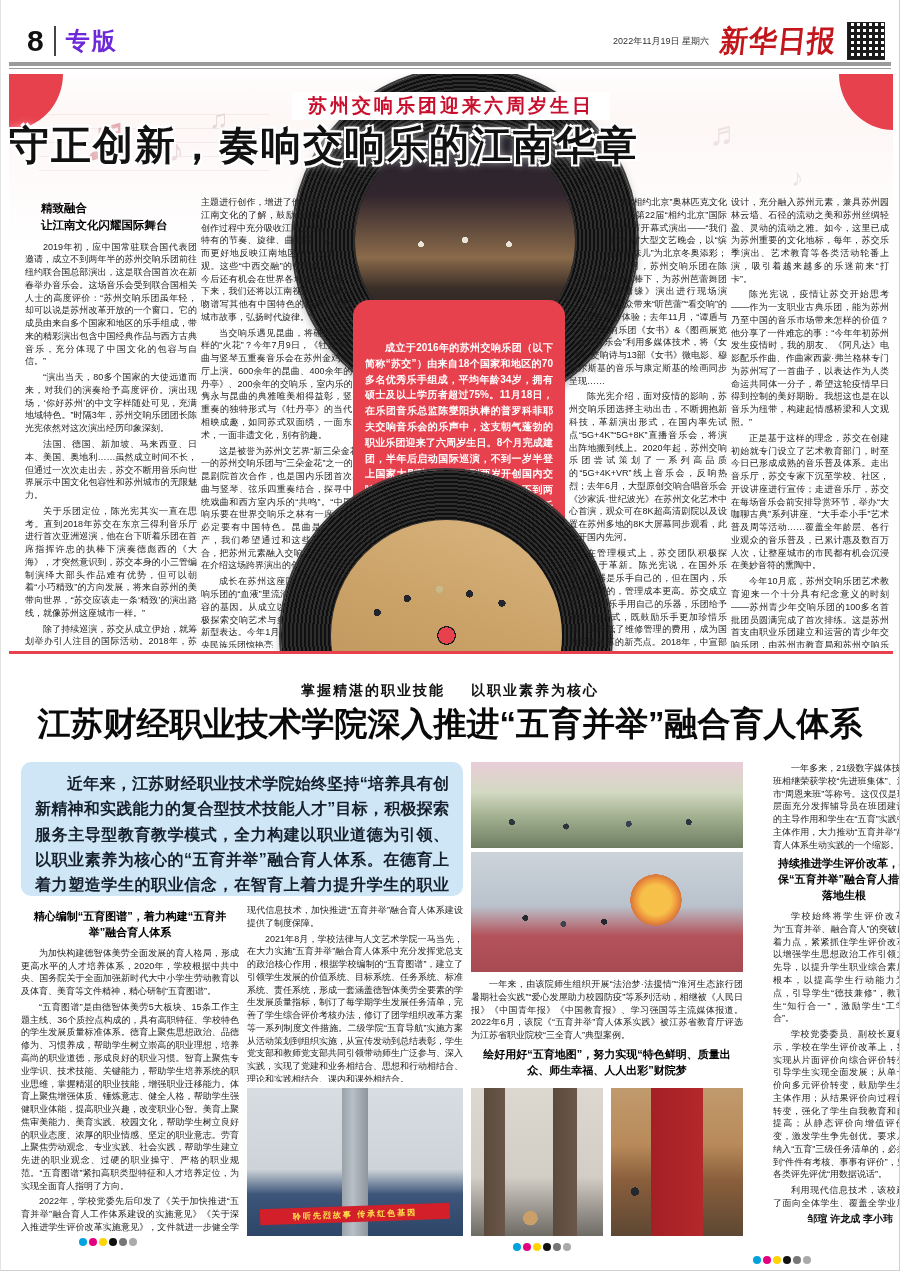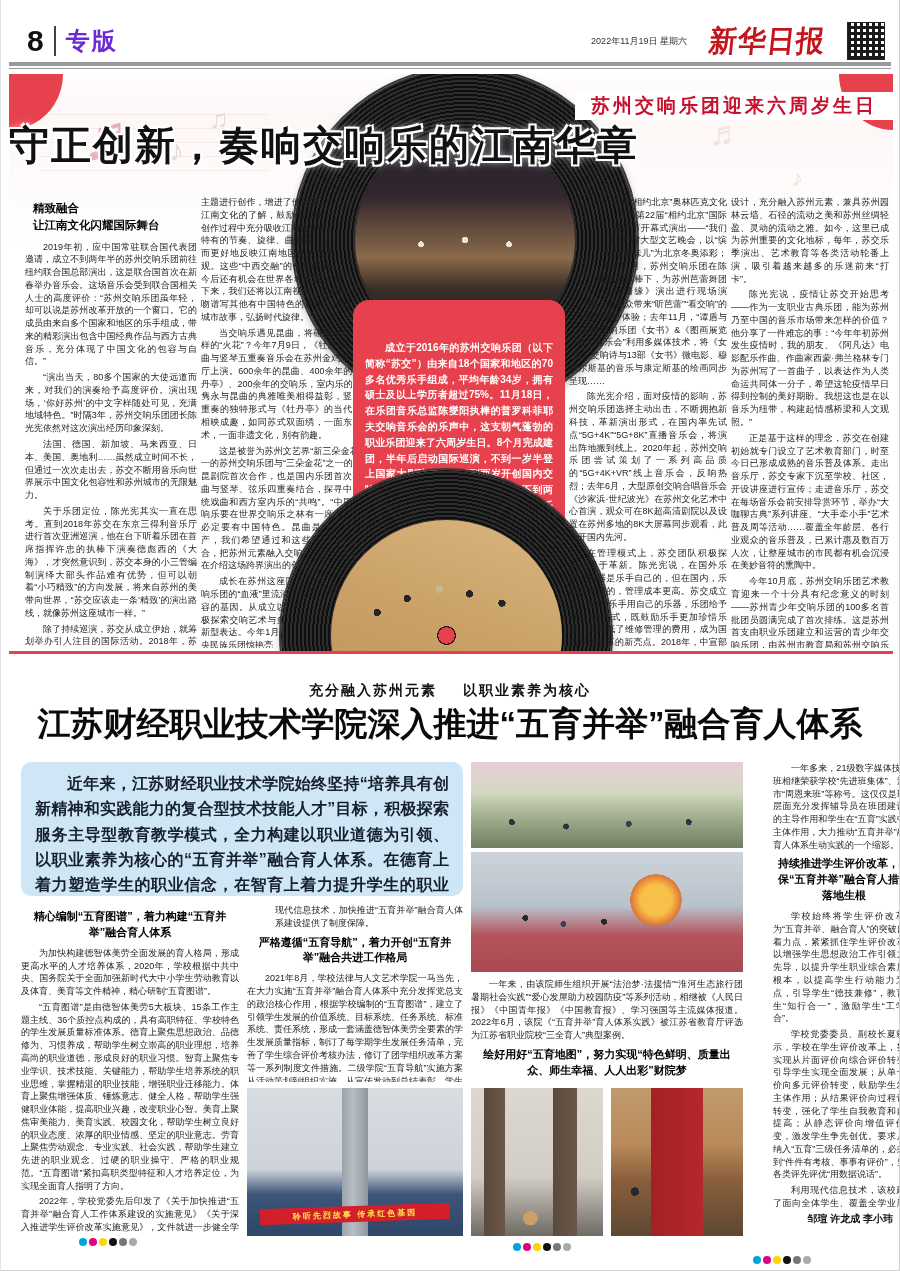--- a/index.html
+++ b/index.html
@@ -6,21 +6,21 @@
   html,body { background:#f2f2f2; }
   body { font-family:"Liberation Sans","DejaVu Sans",sans-serif; }
   #page { position:relative; width:900px; height:1271px; margin:0 auto; background:#fff;
           border-left:1px solid #e3e3e3; border-right:1px solid #cfcfcf; border-bottom:1px solid #cfcfcf; overflow:hidden; }
 
   
   .hdr-left { position:absolute; left:26px; top:24px; display:flex; align-items:center; gap:10px; }
   .page-num { font-size:30px; font-weight:900; color:#111; }
   .hdr-div { width:2px; height:30px; background:#444; }
   .section-name { font-size:24px; font-weight:900; color:#6d28d9; letter-spacing:2px; }
-  .hdr-right { position:absolute; right:14px; top:22px; display:flex; align-items:center; gap:22px; }
+  .hdr-right { position:absolute; right:14px; top:22px; display:flex; align-items:center; gap:11px; }
   .hdr-date { font-size:9px; color:#333; }
   .masthead { font-size:28px; font-weight:900; color:#c3161c; font-family:"Liberation Serif","DejaVu Serif",serif;
               transform:skewX(-6deg) scaleY(1.06); letter-spacing:1px; }
   .qr { width:38px; height:38px; border:1px solid #222;
         background-image:repeating-linear-gradient(0deg,#1a1a1a 0 3px,rgba(255,255,255,0) 3px 6px),
                          repeating-linear-gradient(90deg,#1a1a1a 0 3px,#fff 3px 6px); }
   .hdr-rule { position:absolute; left:8px; right:8px; top:62px; height:7px;
               border-top:4px solid #9a9a9a; border-bottom:1px solid #9a9a9a; }
 
   
@@ -47,35 +47,35 @@
   #disc2 .inner { position:absolute; left:15%; top:15%; width:70%; height:70%; border-radius:50%;
         background:
           radial-gradient(circle 13px at 50% 50%, #e8414e 0 62%, #1c1c1c 63% 72%, transparent 73%),
           radial-gradient(circle 7px at 72% 62%, #efe8dc 0 60%, transparent 61%),
           radial-gradient(circle 6px at 20% 40%, #23242c 0 60%, transparent 61%),
           radial-gradient(circle 6px at 33% 34%, #23242c 0 60%, transparent 61%),
           radial-gradient(circle 6px at 47% 30%, #c9b98d 0 60%, transparent 61%),
           radial-gradient(circle 6px at 60% 32%, #23242c 0 60%, transparent 61%),
           radial-gradient(circle 6px at 74% 36%, #23242c 0 60%, transparent 61%),
           linear-gradient(200deg,#d9b57e 0%,#caa268 45%,#b98f57 100%); }
-  .kicker1 { position:absolute; left:0; right:0; top:18px; text-align:right; z-index:7;font-family:Liberation Mono, monospace; }
+  .kicker1 { position:absolute; left:0; right:0; top:18px; text-align:center; z-index:7;font-family:Liberation Mono, monospace; }
   .kicker1 span { display:inline-block; background:#fff; color:#c8102e; font-weight:900; font-size:19px;
                   letter-spacing:3px; padding:1px 16px; }
   .headline1 { position:absolute; left:0; right:0; top:44px; text-align:left; z-index:7;
                font-size:40px; font-weight:900; color:#111; letter-spacing:2px;
                text-shadow:-2px -2px 0 #fff,2px -2px 0 #fff,-2px 2px 0 #fff,2px 2px 0 #fff,0 0 8px #fff; }
   .a1col { position:absolute; top:122px; height:452px; overflow:hidden; z-index:3;
            font-size:9px; line-height:1.42; color:#1c1c1c; text-align:justify; }
   #a1c1 { left:16px;  width:172px; }
   #a1c2 { left:192px; width:170px; }
   #a1c4 { left:560px; width:158px; z-index:6; }
   #a1c5 { left:722px; width:158px; z-index:6; }
   .a1col p { text-indent:2em; margin-bottom:3px; }
   .a1col p.cont { text-indent:0; }
-  .subhead1 { font-size:11.5px; font-weight:900; color:#000; line-height:1.5; margin:4px 8px 6px; text-indent:0 !important; }
+  .subhead1 { font-size:11.5px; font-weight:900; color:#000; line-height:1.5; margin:4px 16px 6px; text-indent:0 !important; }
   .subhead1 span { display:block; }
   .spacer-L { float:left; width:52px; height:165px; shape-outside:polygon(0 0,100% 0,0 100%); clip-path:polygon(0 0,0 0,0 0); }
   .spacer-R { float:right; width:52px; height:165px; shape-outside:polygon(0 0,100% 0,100% 100%); clip-path:polygon(0 0,0 0,0 0); }
   #redbox { position:absolute; left:344px; top:226px; width:212px; height:352px; background:#e8414e;
             border-radius:16px; z-index:4; padding:40px 12px 12px; }
   #redbox p { color:#fff; font-size:10px; line-height:1.58; font-weight:700; text-align:justify; text-indent:2em; }
   .a1-rule { position:absolute; left:0; right:0; bottom:0; height:3px; background:#e8414e; z-index:8; }
 
   
   .kicker2 { position:absolute; left:0; right:0; top:682px; text-align:center; font-size:14px; font-weight:700;
@@ -85,21 +85,21 @@
                color:#0a0a0a; letter-spacing:0; }
   #introbox { position:absolute; left:20px; top:762px; width:442px; height:134px; background:#cfe6f7;
               border-radius:10px; padding:9px 14px; overflow:hidden; }
   #introbox p { font-size:16px; line-height:1.58; font-weight:700; color:#16202c; text-align:justify; text-indent:2em; }
   .a2col { position:absolute; overflow:hidden; font-size:9px; line-height:1.42; color:#1c1c1c; text-align:justify; }
   #a2c1 { left:20px;  top:904px; width:218px; height:330px; }
   #a2c2 { left:246px; top:904px; width:216px; height:178px; }
   #a2c3 { left:470px; top:978px; width:272px; height:104px; }
   #a2c4 { left:772px; top:762px; width:142px; height:446px; }
   .a2col p { text-indent:2em; margin-bottom:3px; }
-  .a2col p.cont { text-indent:0;margin-left:28px; }
+  .a2col p.cont { text-indent:0; }
   .subhead2 { font-size:11px; font-weight:900; color:#000; text-align:center; line-height:1.45;
               margin:5px 4px 6px; text-indent:0 !important; }
   .byline { position:absolute; left:750px; top:1212px; width:142px; text-align:right; font-size:10px;
             font-weight:700; color:#111; }
 
   
   .photo { position:absolute; overflow:hidden; }
   #ph-spring { left:470px; top:762px; width:272px; height:86px;
       background:
         radial-gradient(circle 5px at 15% 70%, #2e3440 0 60%, transparent 61%),
@@ -220,41 +220,40 @@
       <p>陈光宪说，疫情让苏交开始思考——作为一支职业古典乐团，能为苏州乃至中国的音乐市场带来怎样的价值？他分享了一件难忘的事：“今年年初苏州发生疫情时，我的朋友、《阿凡达》电影配乐作曲、作曲家西蒙·弗兰格林专门为苏州写了一首曲子，以表达作为人类命运共同体一分子，希望这轮疫情早日得到控制的美好期盼。我想这也是在以音乐为纽带，构建起情感桥梁和人文观照。”</p>
       <p>正是基于这样的理念，苏交在创建初始就专门设立了艺术教育部门，时至今日已形成成熟的音乐普及体系。走出音乐厅，苏交专家下沉至学校、社区，开设讲座进行宣传；走进音乐厅，苏交在每场音乐会前安排导赏环节，举办“大咖聊古典”系列讲座、“大手牵小手”艺术普及周等活动……覆盖全年龄层、各行业观众的音乐普及，已累计惠及数百万人次，让整座城市的市民都有机会沉浸在美妙音符的熏陶中。</p>
       <p>今年10月底，苏州交响乐团艺术教育迎来一个十分具有纪念意义的时刻——苏州青少年交响乐团的100多名首批团员圆满完成了首次排练。这是苏州首支由职业乐团建立和运营的青少年交响乐团，由苏州市教育局和苏州交响乐团共同创建，以普及高雅艺术为目的，以加强苏州青少年素质教育为宗旨，由陈燮阳担任音乐总监、许忠担任首席指挥，统筹协调政府、企业、社会各界资源，积极培养苏州青少年器乐人。来自世界各地的苏交优秀音乐家，将把优质的音乐资源传递给苏青交的孩子们；他们也将以艺术传承者身份，将苏交的艺术基因、音乐素养延续到苏青交身上。</p>
 
     </div>
 
     <div class="a1-rule"></div>
   </div>
 
   <div class="kicker2">
-    <span>充分融入苏州元素</span><span class="gap"></span><span>以职业素养为核心</span>
+    <span>掌握精湛的职业技能</span><span class="gap"></span><span>以职业素养为核心</span>
   </div>
   <div class="headline2">江苏财经职业技术学院深入推进“五育并举”融合育人体系</div>
 
   <div id="introbox">
     <p>近年来，江苏财经职业技术学院始终坚持“培养具有创新精神和实践能力的复合型技术技能人才”目标，积极探索服务主导型教育教学模式，全力构建以职业道德为引领、以职业素养为核心的“五育并举”融合育人体系。在德育上着力塑造学生的职业信念，在智育上着力提升学生的职业能力，在体育上着力增强学生的职业适应，在美育上着力培育学生的职业情怀，在劳育上着力培养学生的职业精神，实现了德育增信、智育赋能、体育强体、美育润心、劳育促行，保证了思想政治工作与教育教学实践有机融合，形成了党建工作、教学工作、学生管理与服务同向发力，校级、院级、班级“五育”实践纵向贯通、横向咬合，教师主导与学生主体相统一的工作格局。</p>
   </div>
 
   <div id="ph-spring" class="photo"></div>
   <div id="ph-balloon" class="photo"></div>
 
   <div id="a2c1" class="a2col">
     <div class="subhead2">精心编制“五育图谱”，着力构建“五育并举”融合育人体系</div>
     <p>为加快构建德智体美劳全面发展的育人格局，形成更高水平的人才培养体系，2020年，学校根据中共中央、国务院关于全面加强新时代大中小学生劳动教育以及体育、美育等文件精神，精心研制“五育图谱”。</p>
     <p>“五育图谱”是由德智体美劳5大板块、15条工作主题主线、36个质控点构成的，具有高职特征、学校特色的学生发展质量标准体系。德育上聚焦思想政治、品德修为、习惯养成，帮助学生树立崇高的职业理想，培养高尚的职业道德，形成良好的职业习惯。智育上聚焦专业学识、技术技能、关键能力，帮助学生培养系统的职业思维，掌握精湛的职业技能，增强职业迁移能力。体育上聚焦增强体质、锤炼意志、健全人格，帮助学生强健职业体能，提高职业兴趣，改变职业心智。美育上聚焦审美能力、美育实践、校园文化，帮助学生树立良好的职业态度、浓厚的职业情感、坚定的职业意志。劳育上聚焦劳动观念、专业实践、社会实践，帮助学生建立先进的职业观念、过硬的职业操守、严格的职业规范。“五育图谱”紧扣高职类型特征和人才培养定位，为实现全面育人指明了方向。</p>
     <p>2022年，学校党委先后印发了《关于加快推进“五育并举”融合育人工作体系建设的实施意见》《关于深入推进学生评价改革实施意见》，文件就进一步健全学生评价机制、学生诊断与改进工作机制、各级团学组织运行机制、促进学生“人人出彩”的激励机制作出部署，为充分发挥各级党组织、职能部门、直属单位、团学组织的作用，全面运用</p>
   </div>
 
   <div id="a2c2" class="a2col">
     <p class="cont">现代信息技术，加快推进“五育并举”融合育人体系建设提供了制度保障。</p>
-    <div class="subhead2">严格遵循“五育导航”，着力开创“五育并举”融合共进工作格局</div>
     <p>2021年8月，学校法律与人文艺术学院一马当先，在大力实施“五育并举”融合育人体系中充分发挥党总支的政治核心作用，根据学校编制的“五育图谱”，建立了引领学生发展的价值系统、目标系统、任务系统、标准系统、责任系统，形成一套涵盖德智体美劳全要素的学生发展质量指标，制订了每学期学生发展任务清单，完善了学生综合评价考核办法，修订了团学组织改革方案等一系列制度文件措施。二级学院“五育导航”实施方案从活动策划到组织实施，从宣传发动到总结表彰，学生党支部和教师党支部共同引领带动师生广泛参与、深入实践，实现了党建和业务相结合、思想和行动相结合、理论和实践相结合、课内和课外相结合。</p>
   </div>
 
   <div id="a2c3" class="a2col">
     <p>一年来，由该院师生组织开展“法治梦·法援情”“淮河生态旅行团暑期社会实践”“爱心发屋助力校园防疫”等系列活动，相继被《人民日报》《中国青年报》《中国教育报》、学习强国等主流媒体报道。2022年6月，该院《“五育并举”育人体系实践》被江苏省教育厅评选为江苏省职业院校“三全育人”典型案例。</p>
     <div class="subhead2">绘好用好“五育地图”，努力实现“特色鲜明、质量出众、师生幸福、人人出彩”财院梦</div>
 
   </div>
 
   <div id="a2c4" class="a2col">

